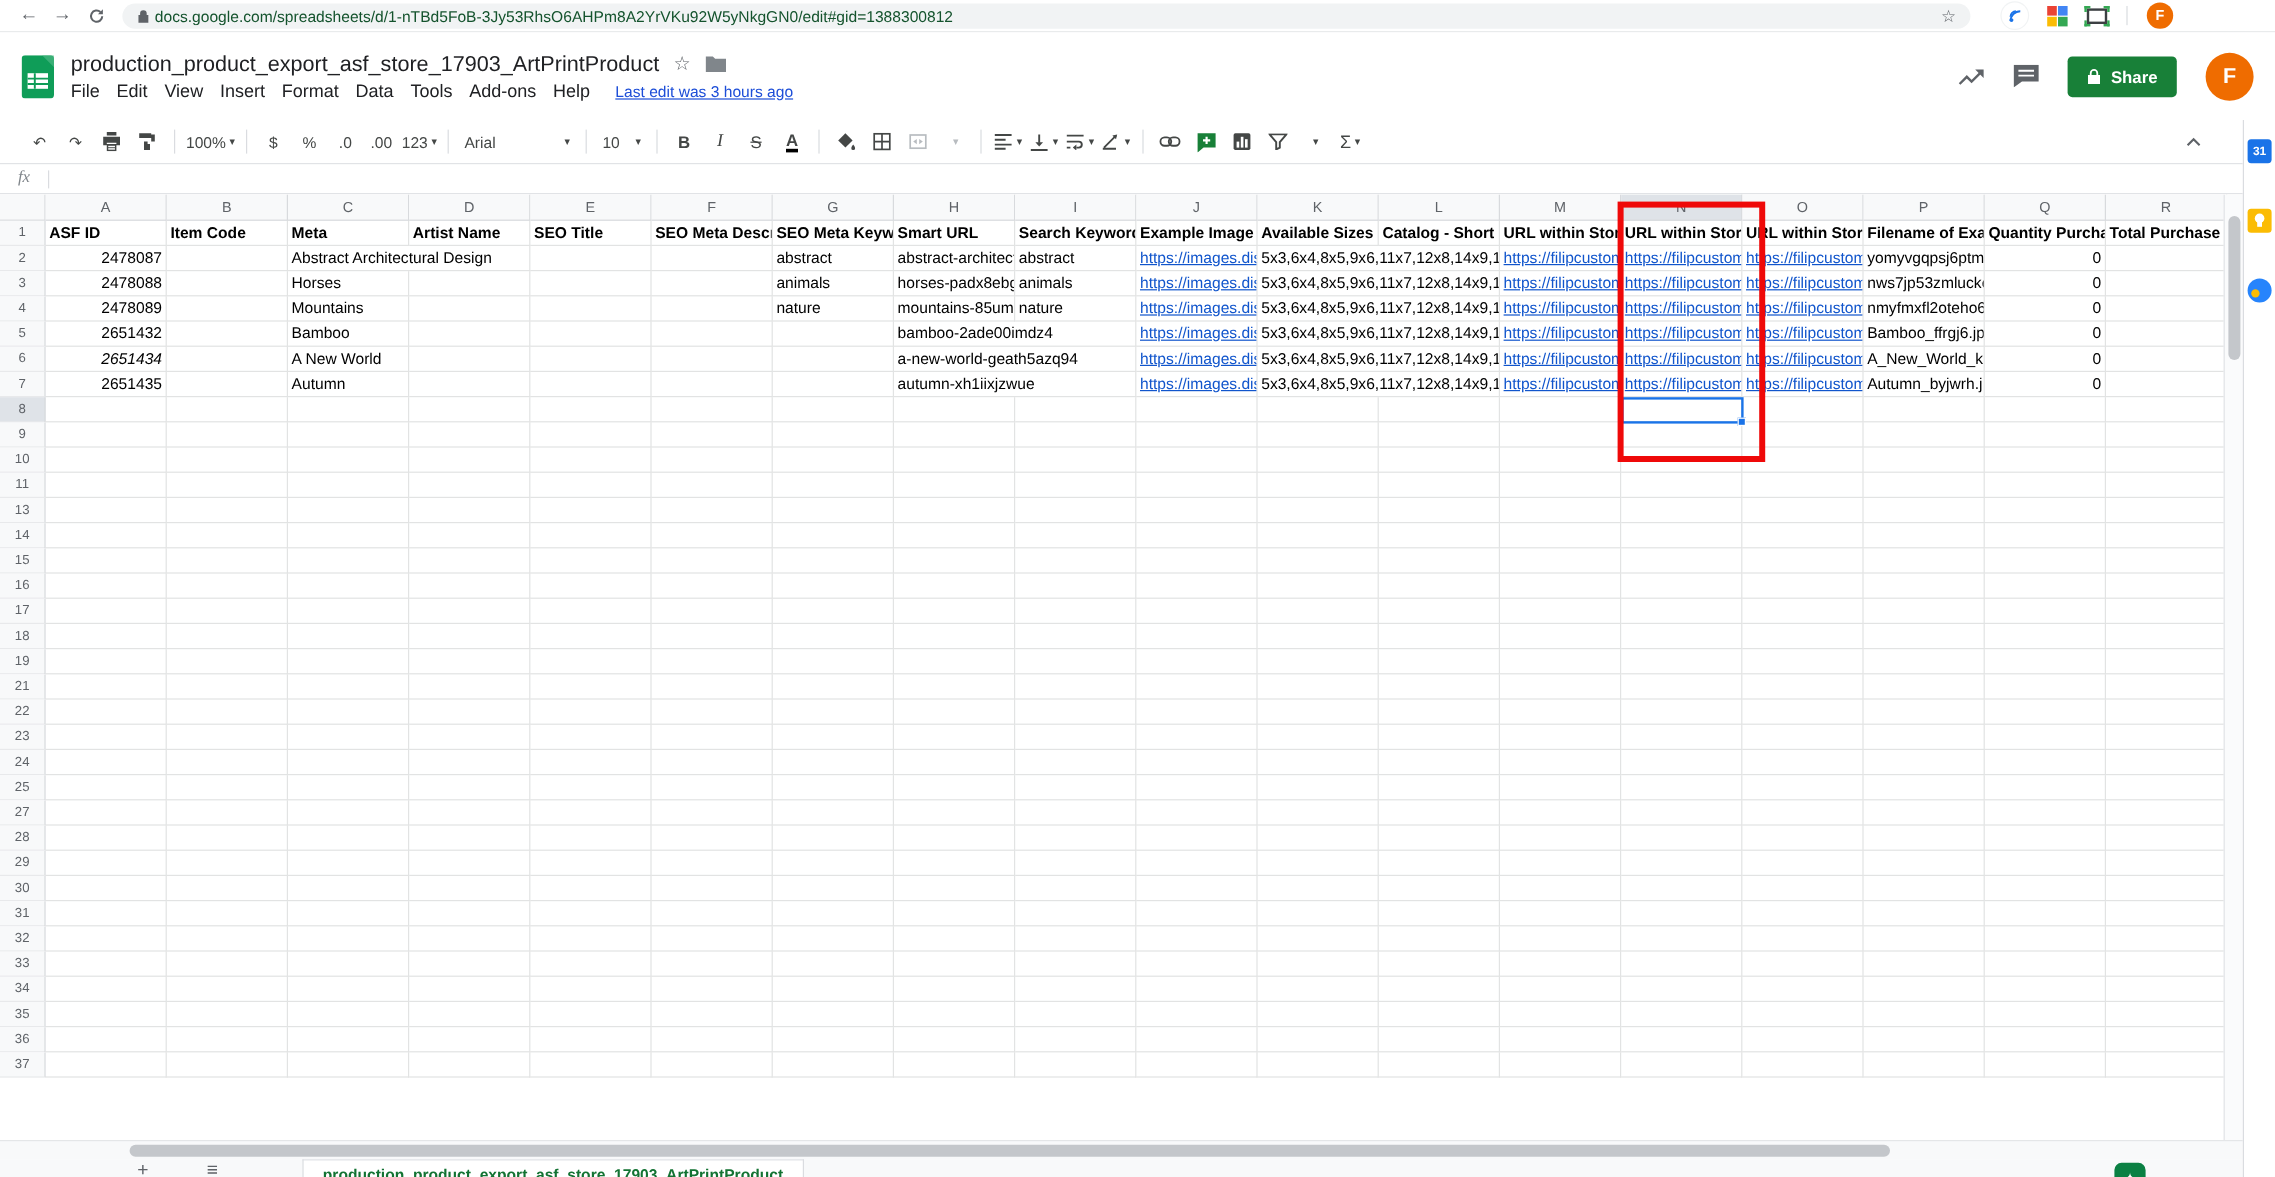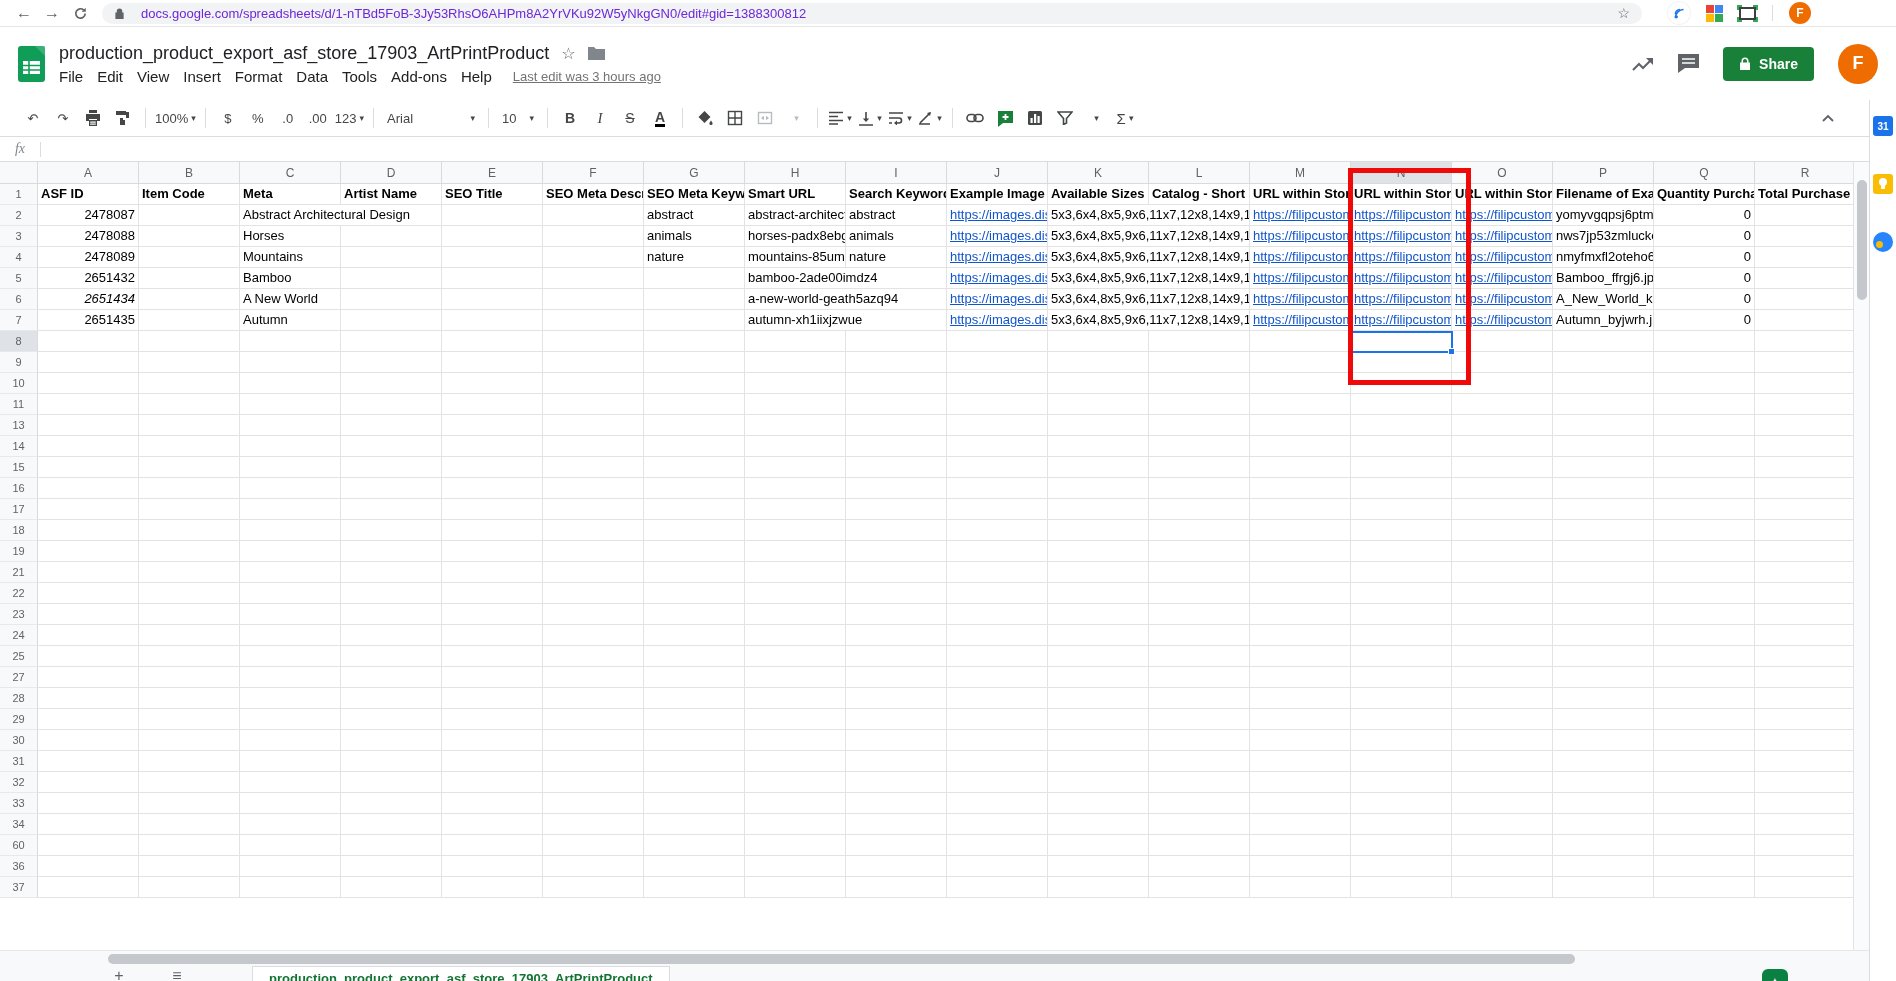--- a/index.html
+++ b/index.html
@@ -5,41 +5,41 @@
   *{margin:0;padding:0;box-sizing:border-box}
   html,body{width:1896px;height:981px;overflow:hidden;background:#fff;
     font-family:"Liberation Sans",sans-serif;position:relative;color:#202124}
   
   #chrome{position:absolute;top:0;left:0;width:1896px;height:27px;background:#fff;
     border-bottom:1px solid #e4e6e8;display:flex;align-items:center;padding:0 10px}
   .navbtn{width:28px;height:24px;display:flex;align-items:center;justify-content:center;
     color:#5f6368;font-size:16px}
   #omnibox{flex:1;height:21px;background:#f1f3f4;border-radius:11px;margin-left:8px;
     display:flex;align-items:center;padding:0 12px;max-width:1540px}
-  #omnibox .url{font-size:13px;color:#6d28d9;margin-left:16px;white-space:nowrap;overflow:hidden}
+  #omnibox .url{font-size:13px;color:#14532d;margin-left:4px;white-space:nowrap;overflow:hidden}
   #omnibox .star{margin-left:auto;color:#5f6368;font-size:14px}
   #extbar{display:flex;align-items:center;margin-left:26px;gap:16px}
   .extdiv{width:1px;height:16px;background:#dadce0}
   .avatar-sm{width:22px;height:22px;border-radius:50%;display:flex;align-items:center;
     justify-content:center;color:#fff;font-size:12px;font-weight:700}
   .rss-circle{width:22px;height:22px;border-radius:50%;background:#fff;box-shadow:0 0 0 1px #f1f3f4;
     display:flex;align-items:center;justify-content:center}
   .gquad{width:17px;height:17px;display:grid;grid-template-columns:8px 8px;grid-template-rows:8px 8px;gap:1px}
   .gquad i{display:block}
   .shot{width:17px;height:13px;border:2px solid #3c4043;position:relative}
   .shot i{position:absolute;width:5px;height:5px}
   
   #appbar{position:absolute;top:27px;left:0;width:1896px;height:73px;background:#fff;
     display:flex;align-items:center;padding:0 18px}
   #titleblock{margin-left:14px}
   #titlerow{display:flex;align-items:center;gap:12px}
   #doc-title{font-size:18px;color:#202124}
   #menurow{display:flex;align-items:center;margin-top:4px;margin-left:-7px}
   .menu-item{font-size:15px;color:#202124;padding:0 7px;cursor:pointer}
-  #last-edit{font-size:13px;color:#737373;text-decoration:underline;margin-left:14px}
+  #last-edit{font-size:13px;color:#1d4ed8;text-decoration:underline;margin-left:14px}
   #appright{margin-left:auto;display:flex;align-items:center;gap:24px}
   #share-btn{background:#188038;color:#fff;border:none;border-radius:4px;height:34px;
     padding:0 16px;display:flex;align-items:center;gap:8px;font-size:14px;font-weight:700}
   .avatar-lg{width:40px;height:40px;border-radius:50%;display:flex;align-items:center;
     justify-content:center;color:#fff;font-size:18px;font-weight:700}
   
   #toolbar{position:absolute;top:100px;left:0;width:1869px;height:37px;background:#fff;
     border-bottom:1px solid #dadce0;display:flex;align-items:center;padding-left:18px;color:#444746}
   .tbtn{min-width:26px;height:26px;display:flex;align-items:center;justify-content:center;
     margin:0 2px;font-size:13px;border-radius:2px}
@@ -1021,21 +1021,21 @@
         <div class="cell" style="width: 101px;"></div>
         <div class="cell" style="width: 101px;"></div>
         <div class="cell" style="width: 101px;"></div>
         <div class="cell" style="width: 101px;"></div>
         <div class="cell" style="width: 101px;"></div>
         <div class="cell" style="width: 101px;"></div>
         <div class="cell" style="width: 101px;"></div>
         <div class="cell" style="width: 101px;"></div>
       </div>
       <div class="grow">
-        <div class="gut">60</div>
+        <div class="gut">35</div>
         <div class="cell" style="width: 101px;"></div>
         <div class="cell" style="width: 101px;"></div>
         <div class="cell" style="width: 101px;"></div>
         <div class="cell" style="width: 101px;"></div>
         <div class="cell" style="width: 101px;"></div>
         <div class="cell" style="width: 101px;"></div>
         <div class="cell" style="width: 101px;"></div>
         <div class="cell" style="width: 101px;"></div>
         <div class="cell" style="width: 101px;"></div>
         <div class="cell" style="width: 101px;"></div>

